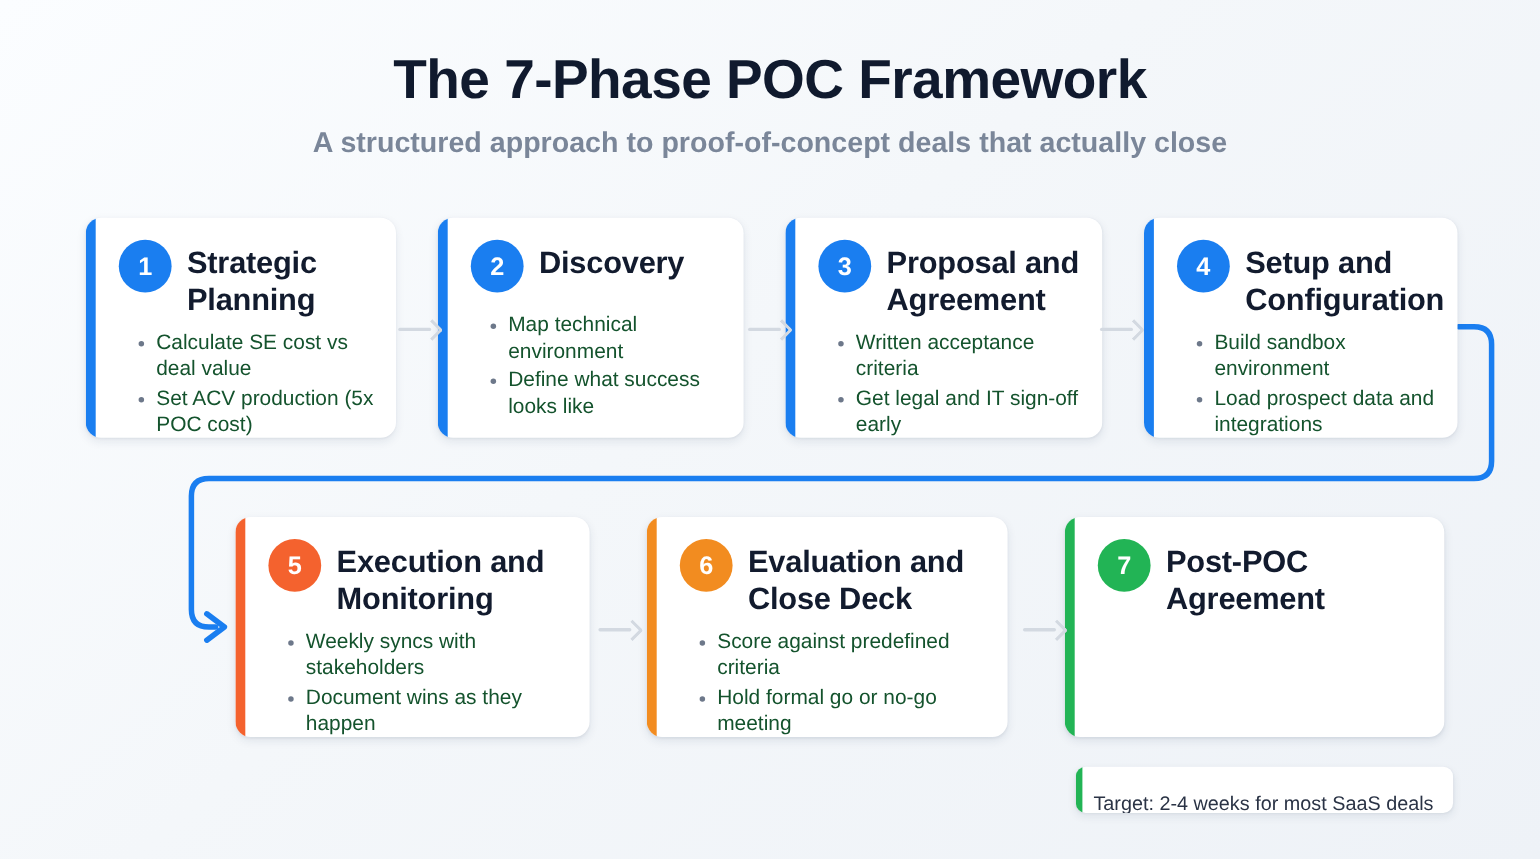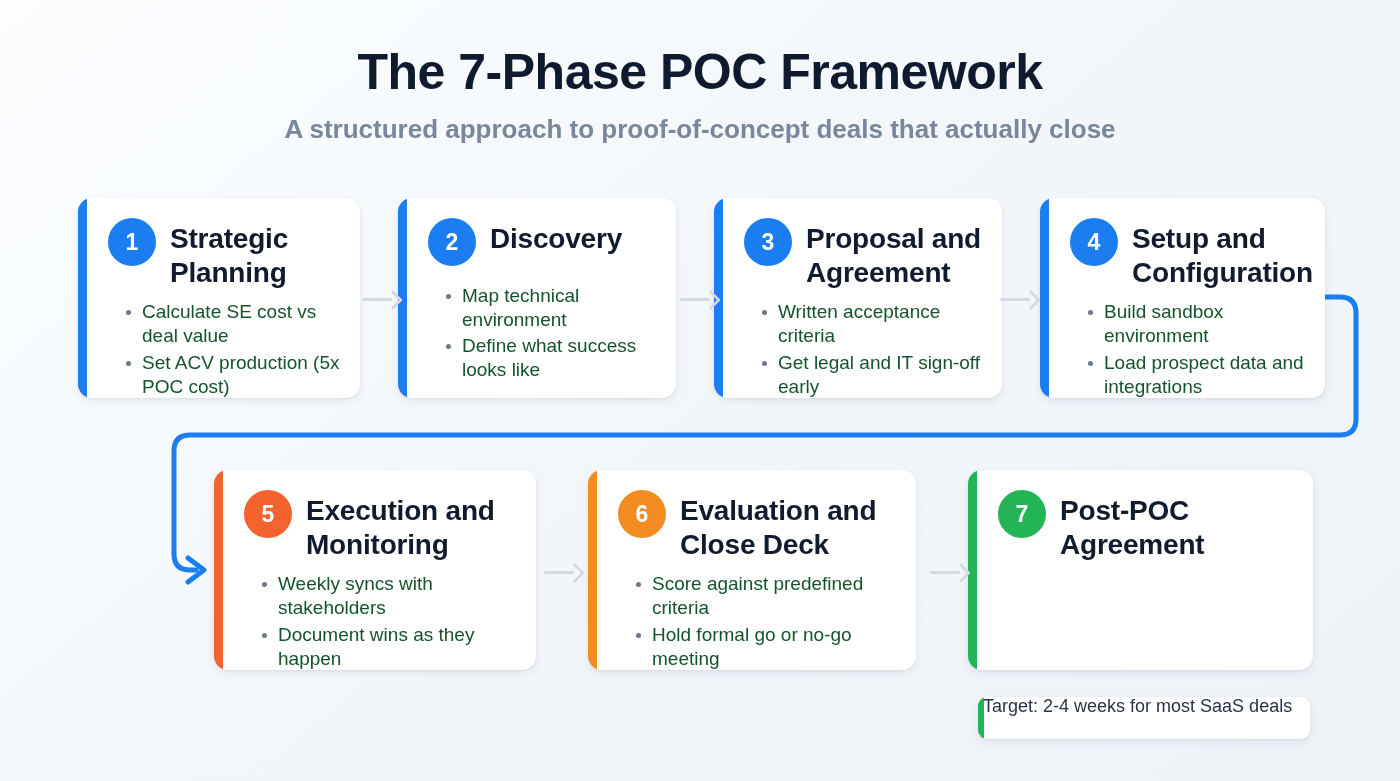--- a/index.html
+++ b/index.html
@@ -181,22 +181,22 @@
   .note {
     position: absolute;
     left: 978px;
     top: 697px;
     height: 42px;
     background: #ffffff;
     border-radius: 9px;
     box-shadow: 0 3px 8px rgba(25, 45, 80, 0.08),
                 0 1px 2px rgba(25, 45, 80, 0.05);
     display: flex;
-    align-items: flex-start;
-    padding: 0 18px 0 5px;
+    align-items: flex-end;
+    padding: 0 18px 0 16px;
     box-sizing: border-box;
     overflow: hidden;
   }
   .note::before {
     content: "";
     position: absolute;
     left: 0; top: 0; bottom: 0;
     width: 6px;
     background: var(--accent-green);
   }

